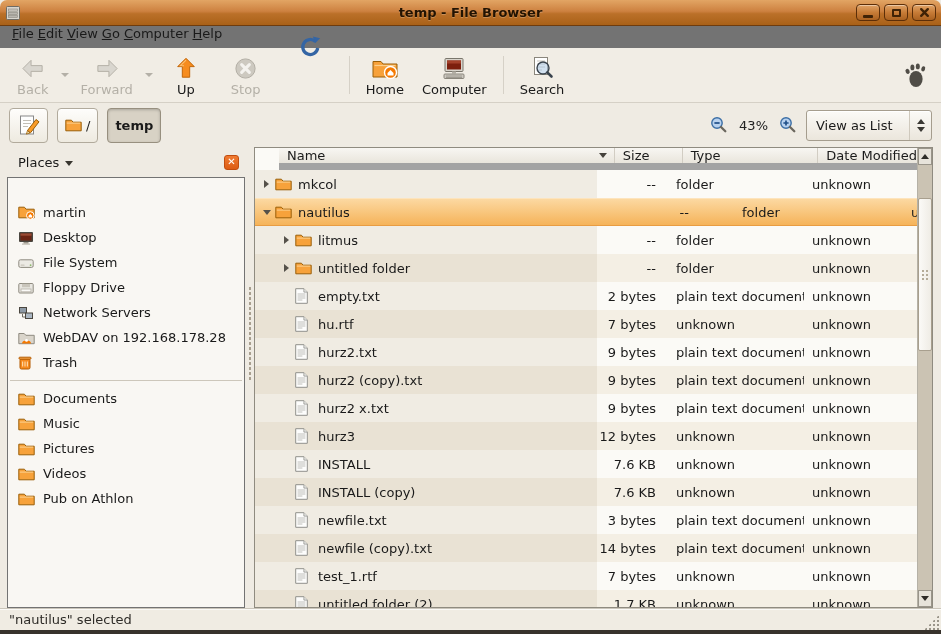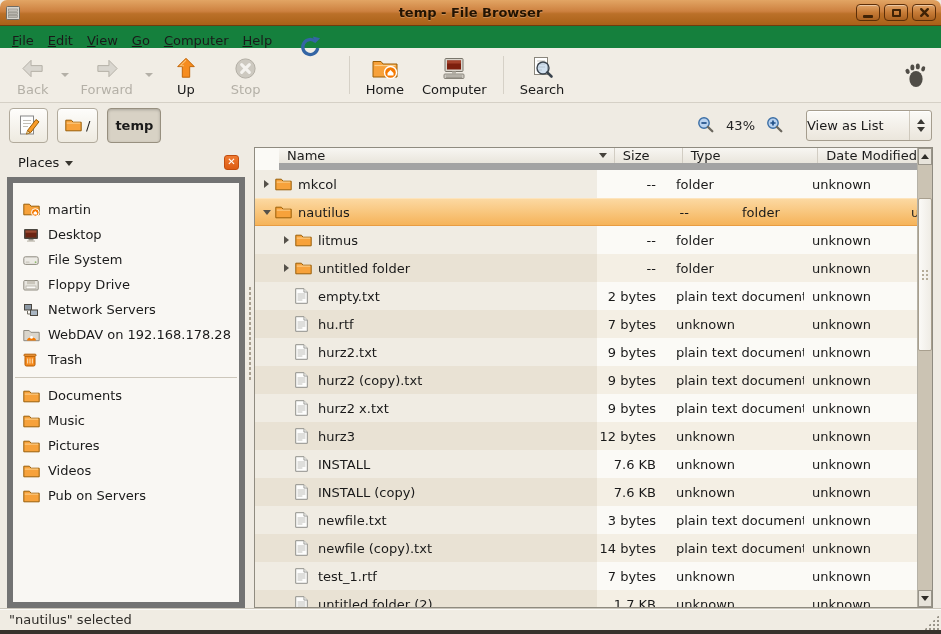--- a/index.html
+++ b/index.html
@@ -15,21 +15,21 @@
   .title{position:absolute;left:50%;transform:translateX(-50%);font-weight:bold;color:#221302;
     text-shadow:0 1px 0 rgba(255,255,255,.22);white-space:nowrap;}
   .win-controls{margin-left:auto;display:flex;gap:4px;}
   .win-btn{width:24px;height:17px;border:1px solid #5c2e08;border-radius:4px;
     background:linear-gradient(#e0a367,#c77c37 50%,#aa6120);
     box-shadow:inset 0 1px 0 rgba(255,255,255,.4);display:flex;align-items:center;justify-content:center;}
   .g-min{width:10px;height:3px;background:#3f2206;border-radius:1px;margin-top:8px;}
   .g-max{width:9px;height:8px;border:2px solid #3f2206;border-radius:1px;}
 
   
-  .menubar{height:22px;flex:none;display:flex;align-items:flex-end;gap:14px;padding:0 12px;background:#15803d;}
+  .menubar{height:22px;flex:none;display:flex;align-items:flex-start;gap:4px;padding:0 12px;background:#737373;}
   .menu-item{display:inline-block;cursor:default;}
   .menu-item::first-letter{text-decoration:underline;}
 
   
   .toolbar{height:55px;flex:none;display:flex;align-items:center;padding:2px 8px;background:#f1ede5;
     border-bottom:1px solid #d5d0c6;}
   .tool-group{display:flex;align-items:center;}
   .tool-btn{display:flex;flex-direction:column;align-items:center;justify-content:center;
     padding:2px 9px;border-radius:4px;min-width:44px;}
   .ticon{height:27px;display:flex;align-items:flex-end;justify-content:center;}
@@ -41,36 +41,36 @@
   .throbber{margin-left:auto;display:flex;align-items:center;padding-right:6px;}
 
   
   .locationbar{height:44px;flex:none;display:flex;align-items:center;gap:9px;padding:0 9px;background:#efebe3;}
   .loc-btn{height:35px;border:1px solid #b1aa9c;border-radius:4px;display:flex;align-items:center;
     gap:4px;padding:0 7px;background:linear-gradient(#fefdfb,#eeeae0);box-shadow:inset 0 1px 0 #fff;}
   .loc-btn.current{background:#d8d2c5;border-color:#978f7f;box-shadow:inset 0 1px 3px rgba(0,0,0,.22);font-weight:bold;}
   .loc-spacer{flex:1;}
   .zoom-label{color:#222;margin:0 2px;}
   .combo{height:31px;width:126px;border:1px solid #a59d8e;border-radius:3px;display:flex;align-items:center;
-    background:linear-gradient(#fbfaf7,#ebe6dc);box-shadow:inset 0 1px 0 #fff;margin-left:13px;}
+    background:linear-gradient(#fbfaf7,#ebe6dc);box-shadow:inset 0 1px 0 #fff;padding-left:9px;}
   .combo-label{flex:1;}
   .combo-arrows{width:22px;align-self:stretch;display:flex;flex-direction:column;align-items:center;
     justify-content:center;gap:3px;border-left:1px solid #cfc9bd;}
   .arr-up{border-bottom:5px solid #3a3833;border-left:4px solid transparent;border-right:4px solid transparent;}
   .arr-down{border-top:5px solid #3a3833;border-left:4px solid transparent;border-right:4px solid transparent;}
 
   
   .main{flex:1;display:flex;padding:0 8px 0 7px;background:#efebe3;overflow:hidden;}
   .sidebar{width:238px;flex:none;display:flex;flex-direction:column;}
   .places-header{height:30px;flex:none;display:flex;align-items:center;padding:0 6px 0 11px;gap:6px;}
   .places-caret{border-top:5px solid #38362f;border-left:4px solid transparent;border-right:4px solid transparent;margin-top:2px;}
   .close-places{margin-left:auto;width:15px;height:15px;border-radius:3px;border:1px solid #c14d10;
     background:linear-gradient(#f07b32,#dd5c14);color:#fff;font-size:10px;font-weight:bold;
     display:flex;align-items:center;justify-content:center;line-height:1;}
-  .places-list{flex:1;border:6px solid #737373;background:#f9f7f3;padding-top:14px;overflow:hidden;}
+  .places-list{flex:1;border:1px solid #737373;background:#f9f7f3;padding-top:22px;overflow:hidden;}
   .side-item{height:25px;display:flex;align-items:center;gap:7px;padding-left:10px;white-space:nowrap;}
   .sic{width:18px;height:16px;flex:none;display:flex;align-items:center;}
   .side-sep{height:1px;background:#cdc7bb;margin:5px 2px;}
 
   .pane-handle{width:9px;flex:none;position:relative;}
   .pane-grip{position:absolute;left:3px;top:139px;width:4px;height:95px;
     background-image:radial-gradient(#a89f8f 1px,transparent 1.3px);background-size:4px 5px;}
 
   .content{flex:1;display:flex;border:1px solid #8f8b80;background:#fbfaf6;overflow:hidden;}
   .listcol{flex:1;display:flex;flex-direction:column;overflow:hidden;}
@@ -424,21 +424,21 @@
             </span>
     <span class="slabel">Videos</span>
   </div>
           <div class="side-item even">
     <span class="sic">
               <svg width="17" height="14" viewBox="0 0 17 14">
                 <path d="M.8 2.2 h5.6 l1.7 2 h8.1 v8.6 H.8z" fill="#f7a23b" stroke="#9a5f08"></path>
                 <path d="M1.8 5.1 h13.4" stroke="#fccf8c" stroke-width="1.1"></path>
               </svg>
             </span>
-    <span class="slabel">Pub on Servers</span>
+    <span class="slabel">Pub on Athlon</span>
   </div>
         </div>
     </div>
 
     <div class="pane-handle">
       <span class="pane-grip"></span>
     </div>
 
     <div class="content">
       <div class="listcol">

